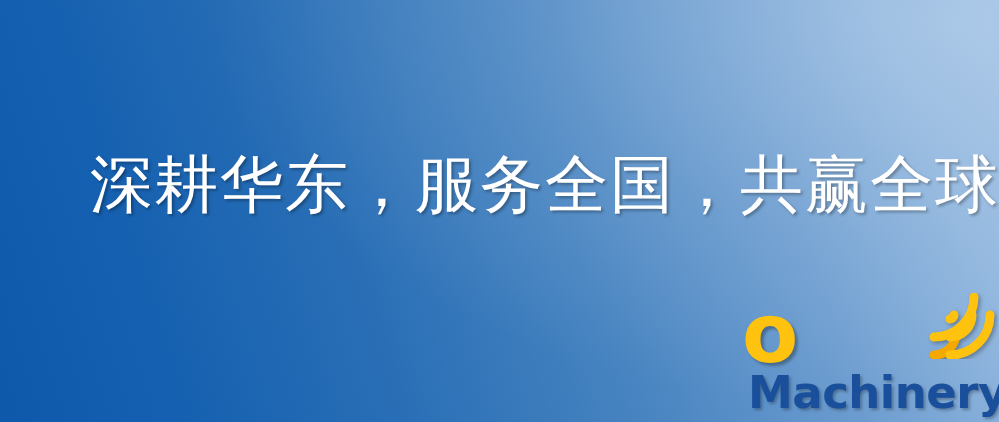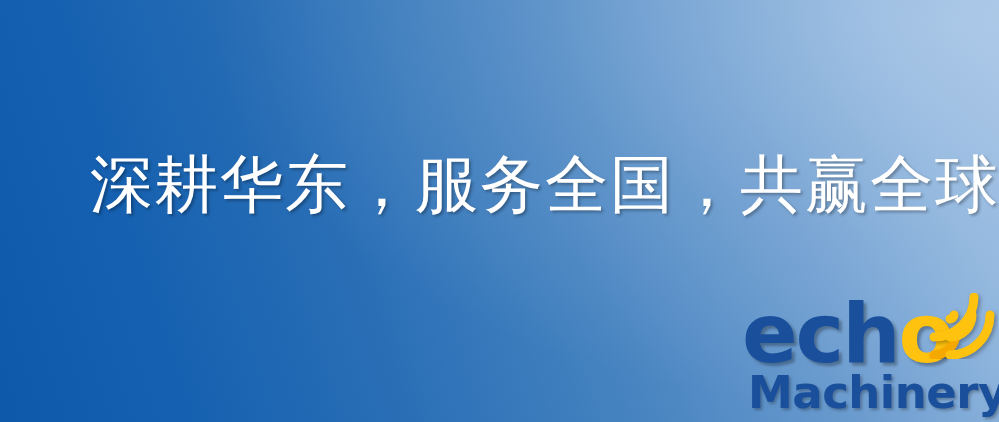--- a/index.html
+++ b/index.html
@@ -127,21 +127,20 @@
 <body>
 
 <div id="banner">
 
   <div class="headline">深耕华东，服务全国，共赢全球</div>
 
 
   <div class="logo">
 
     <div class="logo-echo">
-      <span class="logo-word">ech</span>
       <span class="logo-o">o</span>
     </div>
 
     <div class="logo-waves">
       <svg width="70" height="66" viewBox="0 0 70 66" xmlns="http://www.w3.org/2000/svg">
         <g fill="none" stroke-linecap="round" style="filter: drop-shadow(2px 2px 2px rgba(0,0,0,0.30));">
           <path d="M 6 62 A 22 22 0 0 0 28 40" stroke="#f5a800" stroke-width="9"></path>
           <path d="M 6 44 A 40 40 0 0 0 46 4" stroke="#ffc20e" stroke-width="9" transform="translate(0,0)"></path>
           <path d="M 22 62 A 40 40 0 0 0 62 22" stroke="#ffc20e" stroke-width="9"></path>
           <path d="M 22 44 A 22 22 0 0 0 44 22" stroke="#ffc20e" stroke-width="9"></path>

